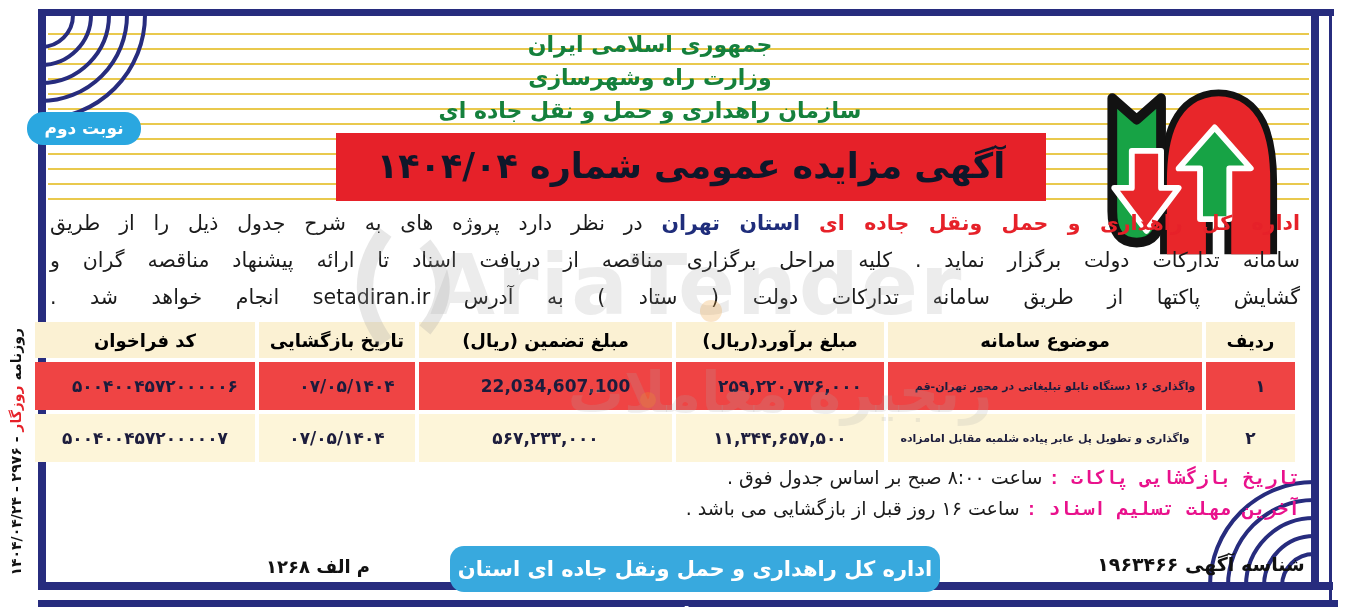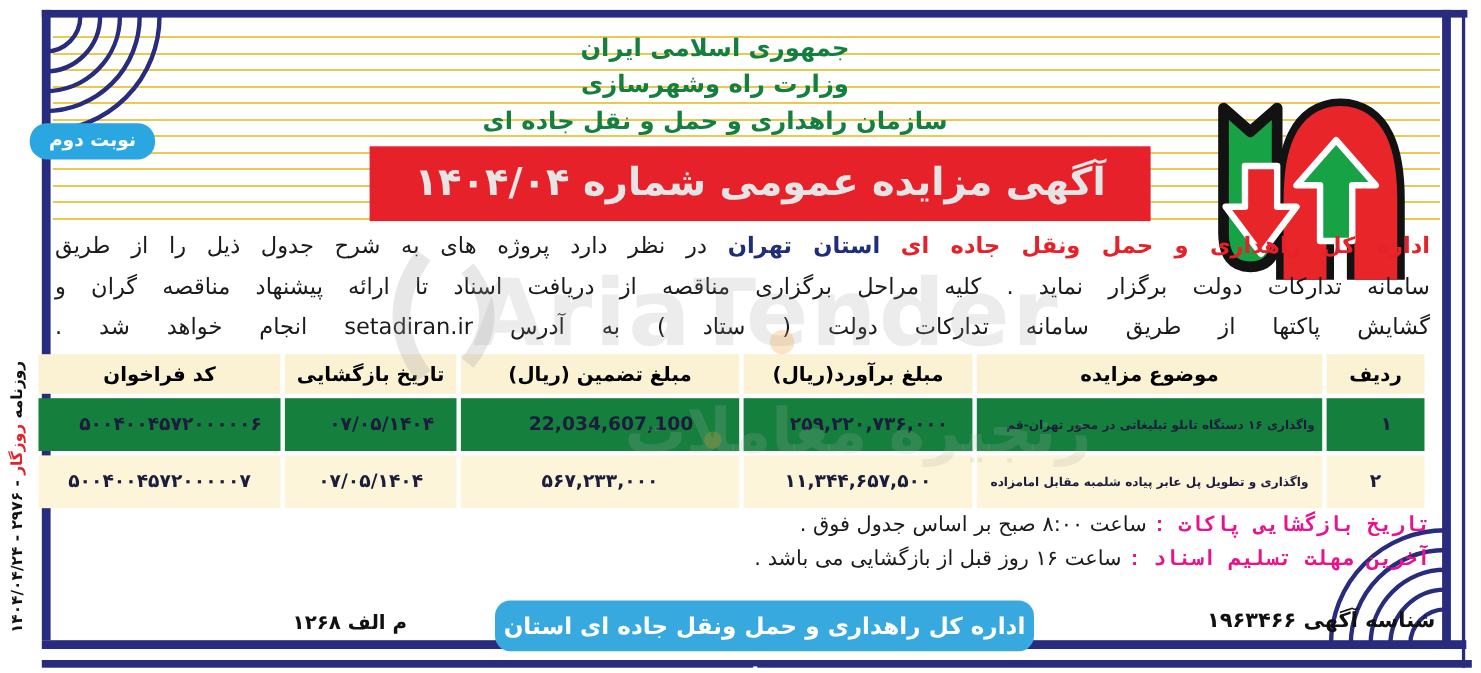--- a/index.html
+++ b/index.html
@@ -26,41 +26,41 @@
   #edition-badge { position:absolute; left:27px; top:112px; width:114px; height:33px;
     background:#2aa7e0; border-radius:16px; color:#fff; font-weight:bold; font-size:17px;
     line-height:33px; text-align:center; direction:rtl; z-index:3; }
 
   
   #masthead { position:absolute; left:160px; top:28px; width:980px; text-align:center;
     direction:rtl; color:#15803d; font-weight:bold; font-size:22px; line-height:33px; z-index:2; }
 
   
   #title-banner { position:absolute; left:336px; top:133px; width:710px; height:68px;
-    background:#e62129; color:#e5e5e5; font-weight:bold; font-size:35px; line-height:66px;
+    background:#e62129; color:#0f172a; font-weight:bold; font-size:35px; line-height:66px;
     text-align:center; direction:rtl; z-index:2; }
 
   
   #org-logo { position:absolute; left:1085px; top:64px; width:195px; height:202px; z-index:2; }
 
   
   #intro { position:absolute; left:50px; top:205px; width:1250px; direction:rtl; z-index:2;
     font-size:20.5px; color:#1b1b1b; }
   #intro .pline { height:37px; line-height:37px; text-align:justify; text-align-last:justify; }
   .red-strong  { color:#e62129; font-weight:bold; }
   .navy-strong { color:#1f2d7b; font-weight:bold; }
   .latin-url   { font-weight:normal; }
 
   
   #tender-table { position:absolute; left:55px; top:322px; width:1240px; direction:rtl;
     display:grid; grid-template-columns:89px 314px 208px 253px 156px 220px;
     grid-template-rows:36px 48px 48px; column-gap:4px; row-gap:4px; z-index:2; }
   .th, .td { display:flex; align-items:center; justify-content:center; text-align:center; }
   .th { background:#fbf1d3; font-weight:bold; font-size:18px; color:#000000; }
-  .row-a { background:#15803d;padding-left:20px; }
+  .row-a { background:#ef4444;padding-left:20px; }
   .row-b { background:#fdf5d9; }
   .td { font-weight:bold; font-size:17px; color:#1c1c3c; }
   .td.subject { font-size:11px; letter-spacing:-0.2px; }
   .td.num { direction:ltr; }
 
   
   .note { position:absolute; right:46px; width:860px; direction:rtl; text-align:right;
     font-size:19px; color:#1b1b1b; z-index:2; }
   #note-1 { top:466px; } #note-2 { top:497px; }
   .note-label { color:#e9118c; font-weight:bold;font-family:Liberation Mono, monospace; }
@@ -156,21 +156,21 @@
     <div class="pline">سامانه تدارکات دولت برگزار نماید . کلیه مراحل برگزاری مناقصه از دریافت اسناد تا ارائه پیشنهاد مناقصه گران و</div>
     <div class="pline">
       <span>گشایش پاکتها از طریق سامانه تدارکات دولت ( ستاد ) به آدرس</span>
       <span class="latin-url" dir="ltr">setadiran.ir</span>
       <span>انجام خواهد شد .</span>
     </div>
   </div>
 
   <div id="tender-table">
     <div class="th">ردیف</div>
-    <div class="th">موضوع مزایده</div>
+    <div class="th">موضوع سامانه</div>
     <div class="th">مبلغ برآورد(ریال)</div>
     <div class="th">مبلغ تضمین (ریال)</div>
     <div class="th">تاریخ بازگشایی</div>
     <div class="th">کد فراخوان</div>
 
     <div class="td row-a">۱</div>
     <div class="td row-a subject">واگذاری ۱۶ دستگاه تابلو تبلیغاتی در محور تهران-قم</div>
     <div class="td row-a num">۲۵۹,۲۲۰,۷۳۶,۰۰۰</div>
     <div class="td row-a num">22,034,607,100</div>
     <div class="td row-a num">۰۷/۰۵/۱۴۰۴</div>

